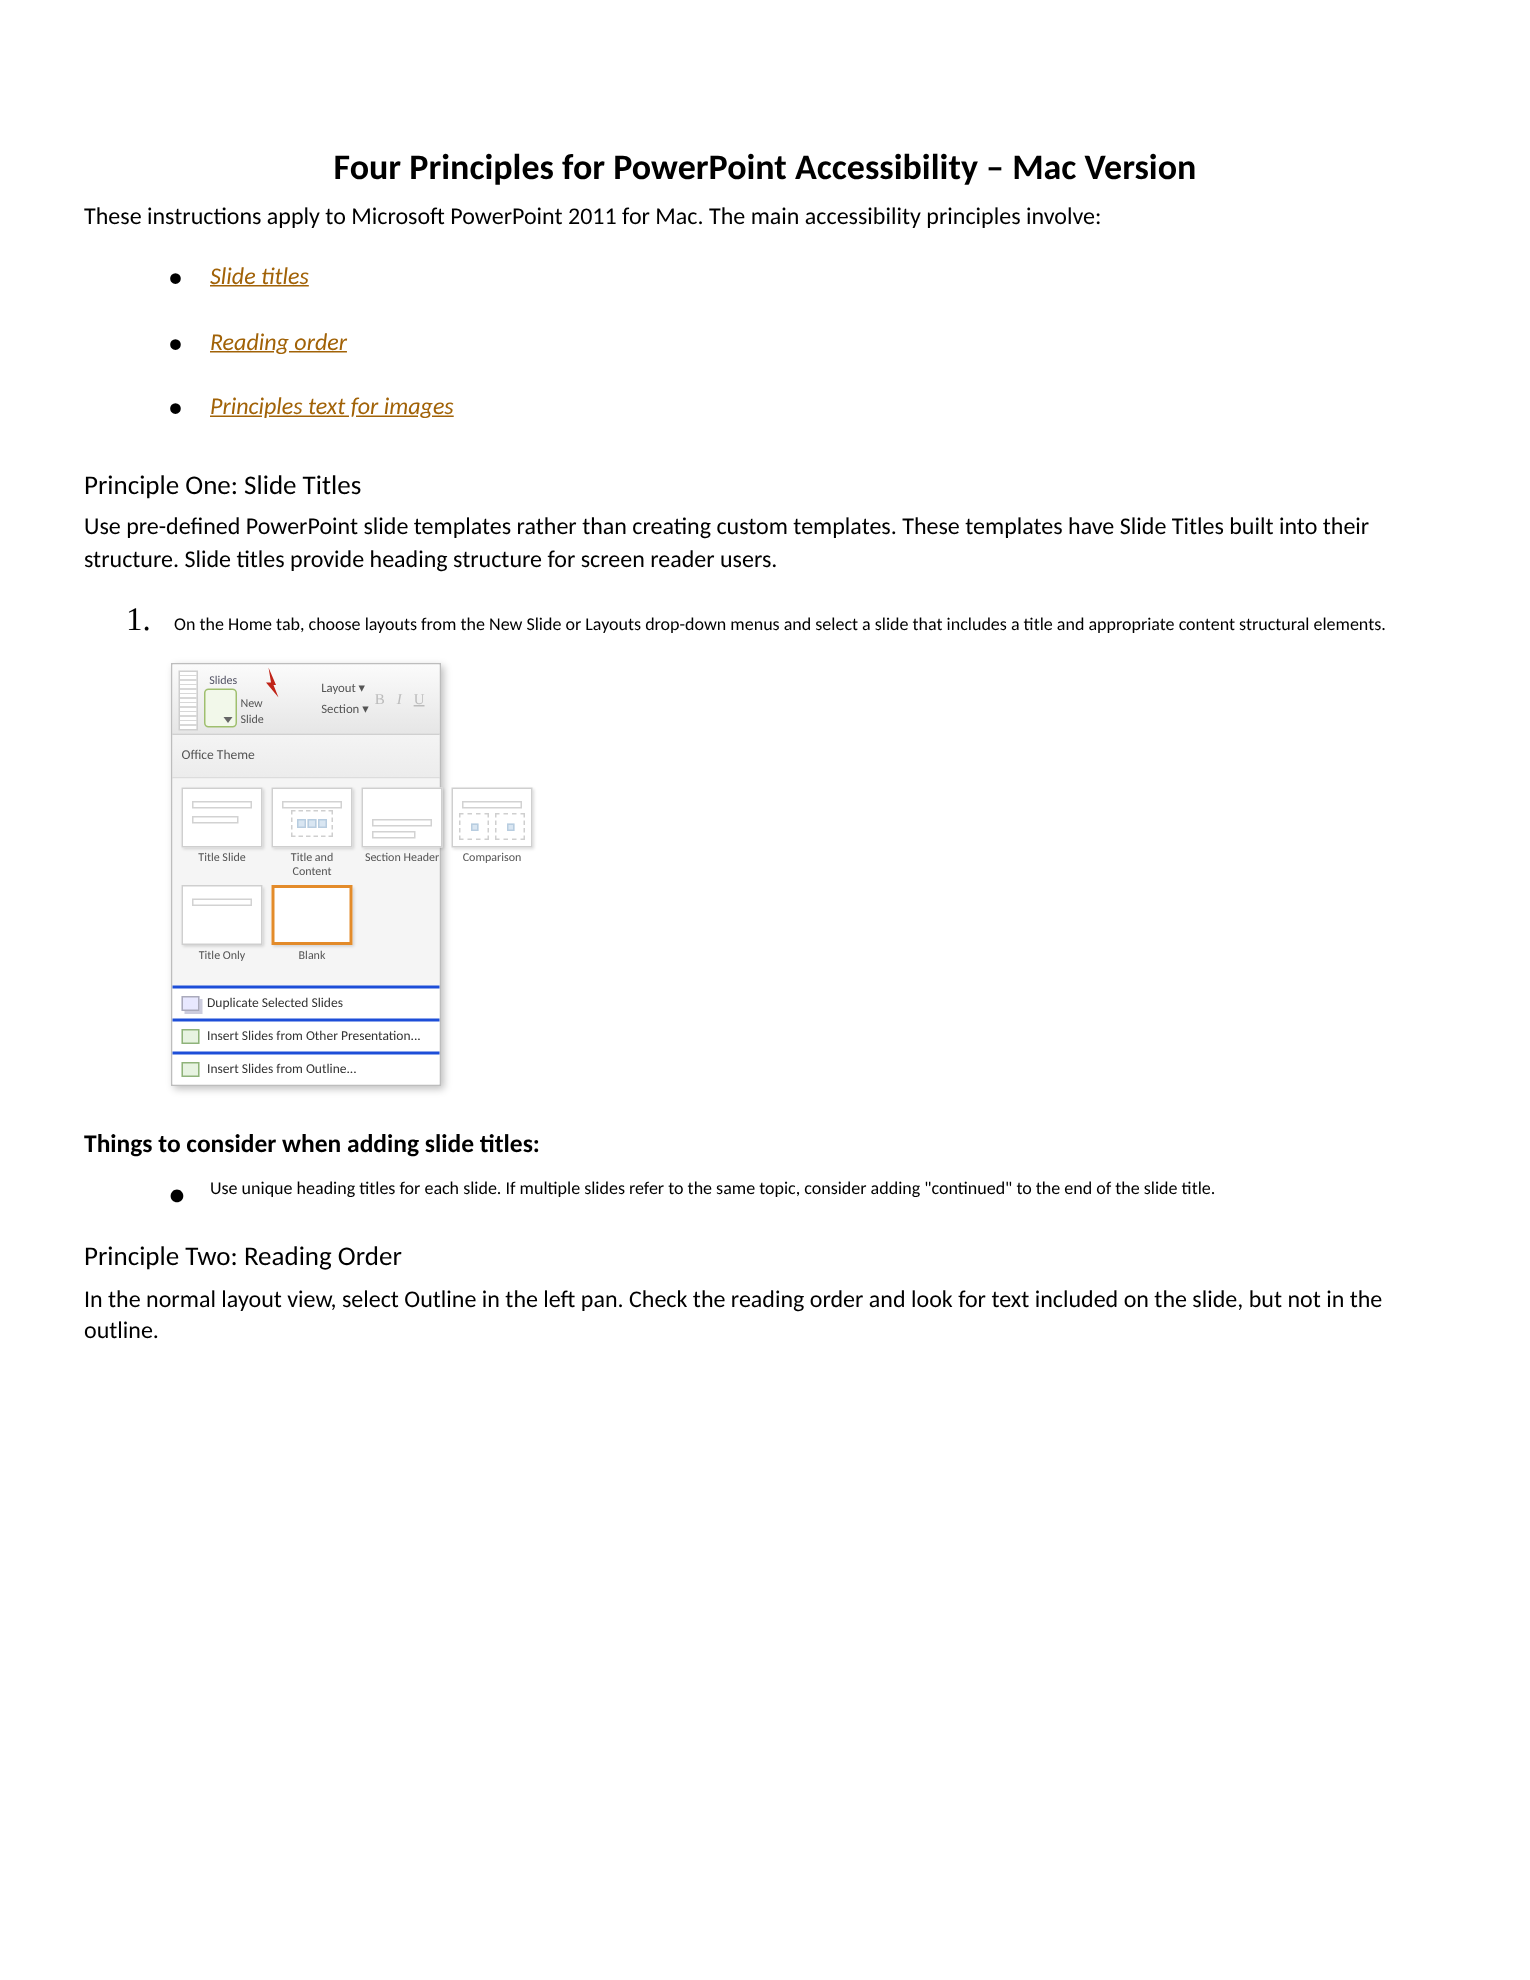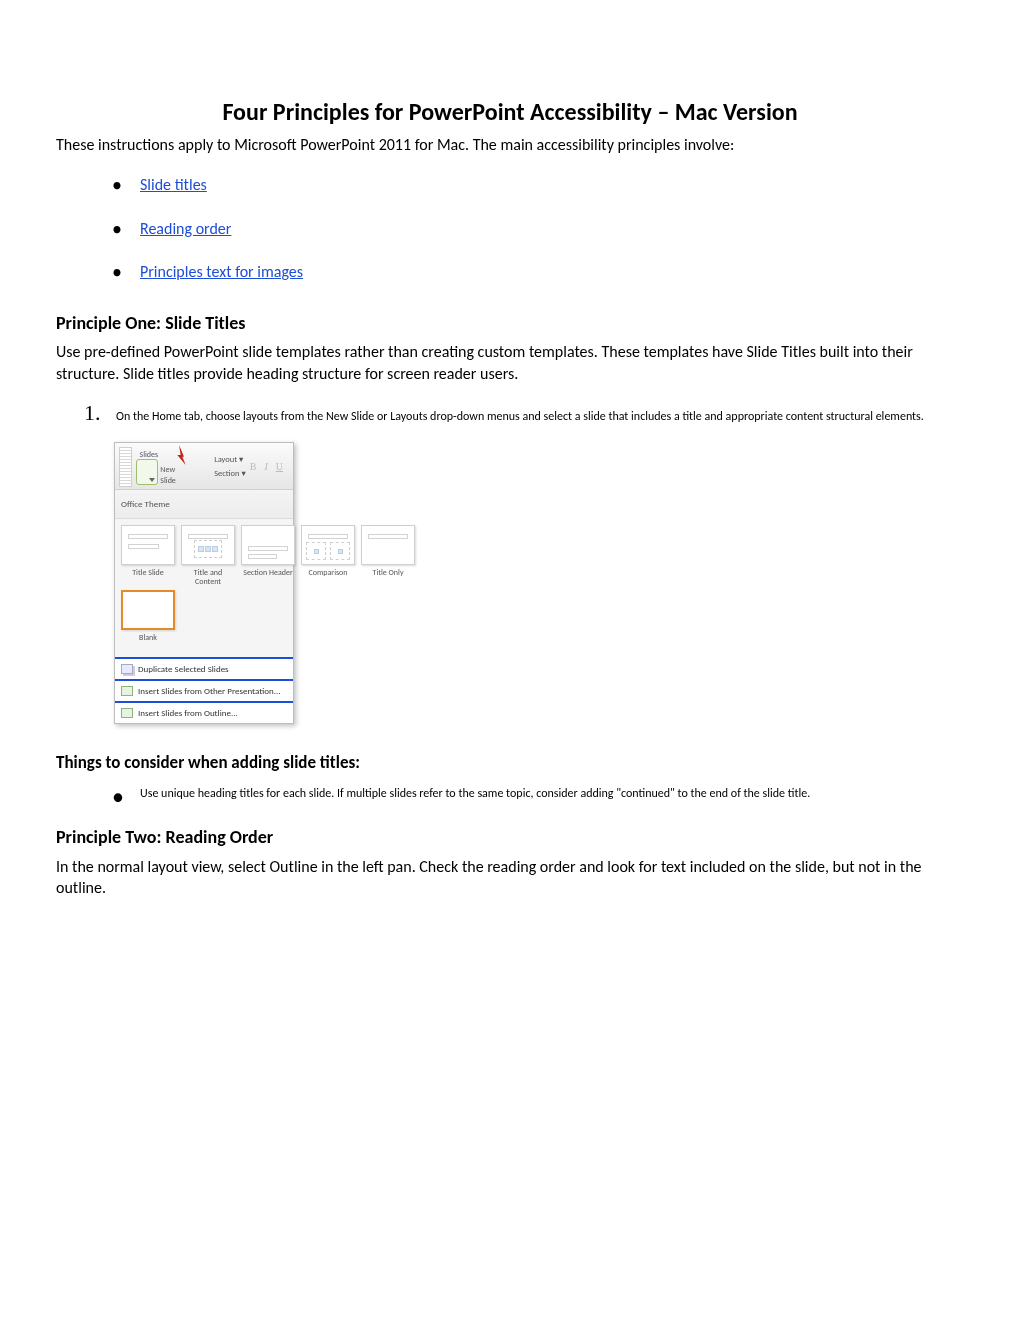--- a/index.html
+++ b/index.html
@@ -31,25 +31,25 @@
     margin-bottom: 22px;
     font-size: 16px;
   }
   ul.toc li::before {
     content: "•";
     position: absolute;
     left: 0;
     top: -2px;
     font-size: 20px;
   }
-  a.toc-link { color: #1d4ed8; text-decoration: underline; }
+  a.toc-link { color: #a16207; text-decoration: underline; font-style: italic; }
   span.toc-suffix { color: #000; }
   h2.section {
     font-size: 18px;
-    font-weight: 700;
+    font-weight: 400;
     margin-bottom: 6px;
   }
   p.body { font-size: 16px; margin-bottom: 14px; }
   .step-wrap { margin: 6px 0 0 28px; }
   .step-row { display: flex; align-items: baseline; gap: 10px; max-width: 880px; }
   .step-num { font-family: "Times New Roman", serif; font-size: 22px; min-width: 22px; }
   .step-text { font-size: 12px; }
   .shot-wrap { margin: 14px 0 28px 58px; }
   .screenshot {
     width: 180px;
@@ -97,21 +97,21 @@
   .shot-links span { white-space: nowrap; }
   .biu { display: flex; gap: 8px; font-size: 10px; color: #bbb; margin-left: auto; margin-right: 6px; font-family: "Times New Roman", serif; }
   .biu span:nth-child(2){ font-style: italic; }
   .biu span:nth-child(3){ text-decoration: underline; }
   .shot-band {
     font-size: 9px; padding: 8px 6px; border-bottom: 1px solid #dcdcdc;
     background: linear-gradient(#f4f4f4,#ececec);
     color: #555;
   }
   .layout-grid {
-    display: grid; grid-template-columns: repeat(5, 1fr);
+    display: grid; grid-template-columns: repeat(4, 1fr);
     gap: 4px 6px; padding: 6px 6px 8px 6px;
     background: #f5f5f5;
   }
   .layout-cell { display: flex; flex-direction: column; align-items: center; gap: 3px; }
   .thumb {
     width: 54px; height: 40px; background: #fff;
     border: 1px solid #cfcfcf;
     box-shadow: 1px 1px 2px rgba(0,0,0,0.15);
     position: relative;
   }

